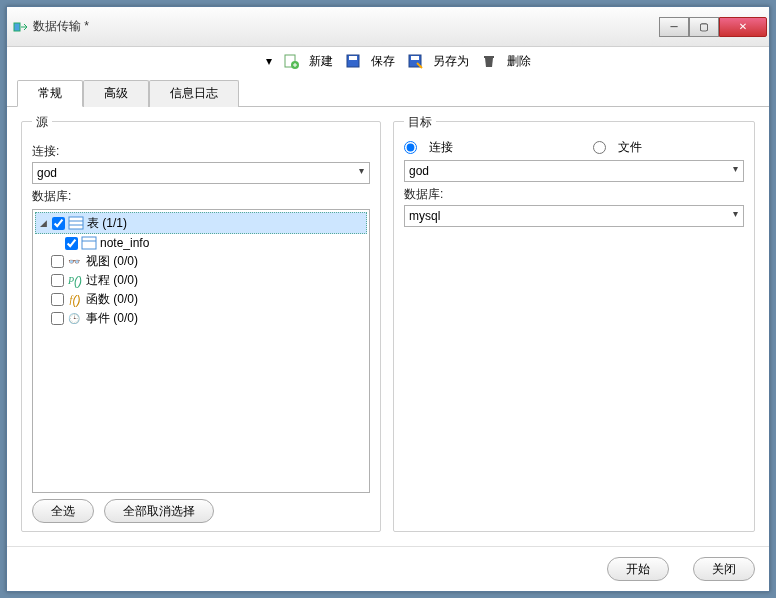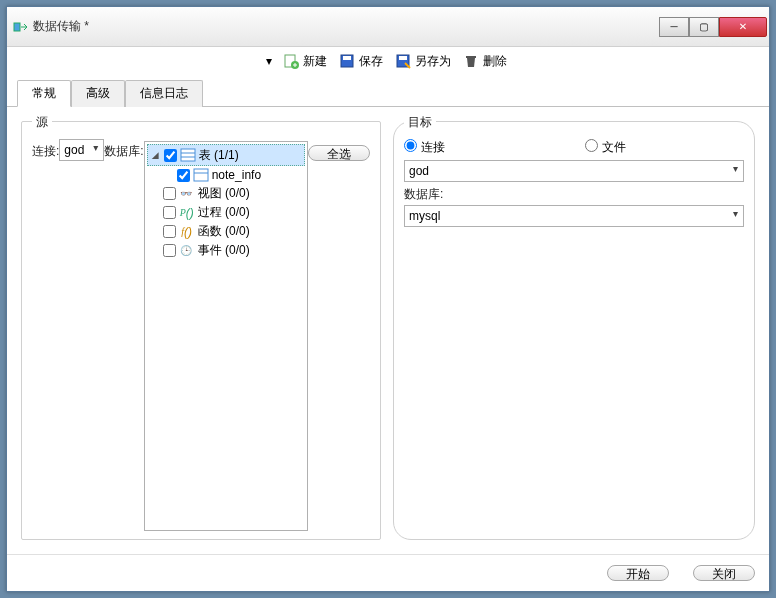--- a/index.html
+++ b/index.html
@@ -8,49 +8,49 @@
 .titlebar { height: 40px; background: linear-gradient(#fdfdfd, #e8e8e8); display: flex; align-items: center; padding: 0 2px 0 6px; border-bottom: 1px solid #d0d0d0; }
 .title-icon { width: 16px; height: 16px; margin-right: 4px; display: flex; align-items: center; justify-content: center; }
 .title-text { flex: 1; color: #333; }
 .winbtns { display: flex; gap: 0; }
 .winbtn { width: 30px; height: 20px; border: 1px solid #888; background: linear-gradient(#f8f8f8, #d8d8d8); display: flex; align-items: center; justify-content: center; font-size: 10px; cursor: default; }
 .winbtn.close { width: 48px; background: linear-gradient(#e68, #c33); color: #fff; border-color: #a22; border-radius: 0 2px 2px 0; }
 
 .toolbar { height: 28px; display: flex; align-items: center; padding: 2px 8px; gap: 4px; }
 .tool-combo { width: 240px; height: 22px; border: none; background: #fff; margin-right: 4px; }
 .tool-combo-arrow { width: 12px; display: flex; align-items: center; justify-content: center; cursor: default; }
-.toolbtn { display: flex; align-items: center; gap: 4px; padding: 2px 4px; cursor: default; }
+.toolbtn { display: flex; align-items: center; gap: 10px; padding: 2px 4px; cursor: default; }
 .ticon { width: 16px; height: 16px; display: flex; align-items: center; justify-content: center; }
 
 .tabs { display: flex; padding: 4px 10px 0 10px; border-bottom: 1px solid #c0c0c0; background: #fff; }
-.tab { padding: 4px 14px; border: 1px solid #c0c0c0; border-bottom: none; background: #f0f0f0; margin-right: 0; cursor: default; border-radius: 2px 2px 0 0; position: relative; top: 1px; }
+.tab { padding: 4px 20px; border: 1px solid #c0c0c0; border-bottom: none; background: #f0f0f0; margin-right: 0; cursor: default; border-radius: 2px 2px 0 0; position: relative; top: 1px; }
 .tab.active { background: #fff; border-bottom: 1px solid #fff; }
 
 .content { flex: 1; display: flex; padding: 14px; gap: 12px; }
 .pane { border: 1px solid #d0d0d0; border-radius: 2px; padding: 8px 10px; }
 .pane-left { width: 360px; display: flex; flex-direction: column; }
-.pane-right { flex: 1; border-radius: 18px; }
+.pane-right { flex: 1; }
 .legend { font-size: 12px; color: #222; margin-bottom: 4px; position: relative; top: -16px; background: #fff; display: inline-block; padding: 0 4px; width: fit-content; }
 .pane-inner { margin-top: -12px; }
 .lbl { color: #222; margin: 4px 0 2px 0; }
 .sel { width: 100%; height: 22px; border: 1px solid #b0b0b0; background: #fff; padding: 0 18px 0 4px; appearance: none; position: relative; }
 .sel-wrap { position: relative; }
 .sel-wrap::after { content: "▾"; position: absolute; right: 6px; top: 3px; font-size: 10px; color: #444; pointer-events: none; }
 .tree { flex: 1; border: 1px solid #b0b0b0; background: #fff; margin-top: 2px; overflow: auto; padding: 2px; }
 .tree-row { display: flex; align-items: center; gap: 3px; padding: 1px 2px; white-space: nowrap; }
 .tree-row.sel { background: #cde6ff; border: 1px dotted #5a9; }
 .indent1 { padding-left: 2px; }
 .indent2 { padding-left: 30px; }
 .expander { width: 11px; height: 11px; display: flex; align-items: center; justify-content: center; font-size: 9px; color: #555; cursor: default; }
 .cb { width: 13px; height: 13px; cursor: default; }
 .nicon { width: 16px; height: 16px; display: flex; align-items: center; justify-content: center; font-size: 10px; }
 .btnrow { display: flex; gap: 10px; margin-top: 6px; }
-.btn { height: 16px; padding: 0 18px; border: 1px solid #a8a8a8; background: linear-gradient(#fdfdfd,#e6e6e6); border-radius: 12px; cursor: default; }
+.btn { height: 24px; padding: 0 18px; border: 1px solid #a8a8a8; background: linear-gradient(#fdfdfd,#e6e6e6); border-radius: 12px; cursor: default; }
 .radio-row { display: flex; align-items: center; gap: 40px; margin-bottom: 4px; }
-.radio-item { display: flex; align-items: flex-start; gap: 4px; cursor: default; }
+.radio-item { display: flex; align-items: center; gap: 12px; cursor: default; }
 .footer { display: flex; justify-content: flex-end; padding: 10px 14px; gap: 24px; border-top: 1px solid #e0e0e0; }
 </style>
 </head>
 <body>
 
 <div class="window">
   <div class="titlebar">
     <span class="title-icon">
       <svg width="16" height="16">
           <rect x="1" y="4" width="6" height="8" fill="#4aa3df" stroke="#2a6"></rect>
@@ -110,21 +110,21 @@
 
   <div class="tabs">
     <div class="tab active">常规</div>
     <div class="tab">高级</div>
     <div class="tab">信息日志</div>
   </div>
 
   <div class="content">
     <fieldset class="pane pane-left">
       <span class="legend">源</span>
-      <div class="pane-inner" style="display:flex;flex-direction:row;flex:1;">
+      <div class="pane-inner" style="display:flex;flex-direction:column;flex:1;">
         <div class="lbl">连接:</div>
         <div class="sel-wrap"><select class="sel"><option>god</option></select></div>
         <div class="lbl">数据库:</div>
         <div class="tree" style="flex:1;">
           <div class="tree-row indent1 sel">
             <span class="expander">◢</span>
             <input type="checkbox" class="cb" checked="" style="">
             <span class="nicon">
                 <svg width="16" height="16">
                   <rect x="1" y="2" width="14" height="12" fill="#fff" stroke="#4a90d9"></rect>
@@ -164,20 +164,21 @@
           </div>
           <div class="tree-row indent1">
             <span class="expander"></span>
             <input type="checkbox" class="cb" style="">
             <span class="nicon" style="color:#888">🕒</span>
             <span>事件  (0/0)</span>
           </div>
         </div>
         <div class="btnrow">
           <button class="btn">全选</button>
+          <button class="btn">全部取消选择</button>
         </div>
       </div>
     </fieldset>
 
     <fieldset class="pane pane-right">
       <span class="legend">目标</span>
       <div class="pane-inner">
         <div class="radio-row">
           <label class="radio-item">
             <input type="radio" name="tgt" checked="" style="">

